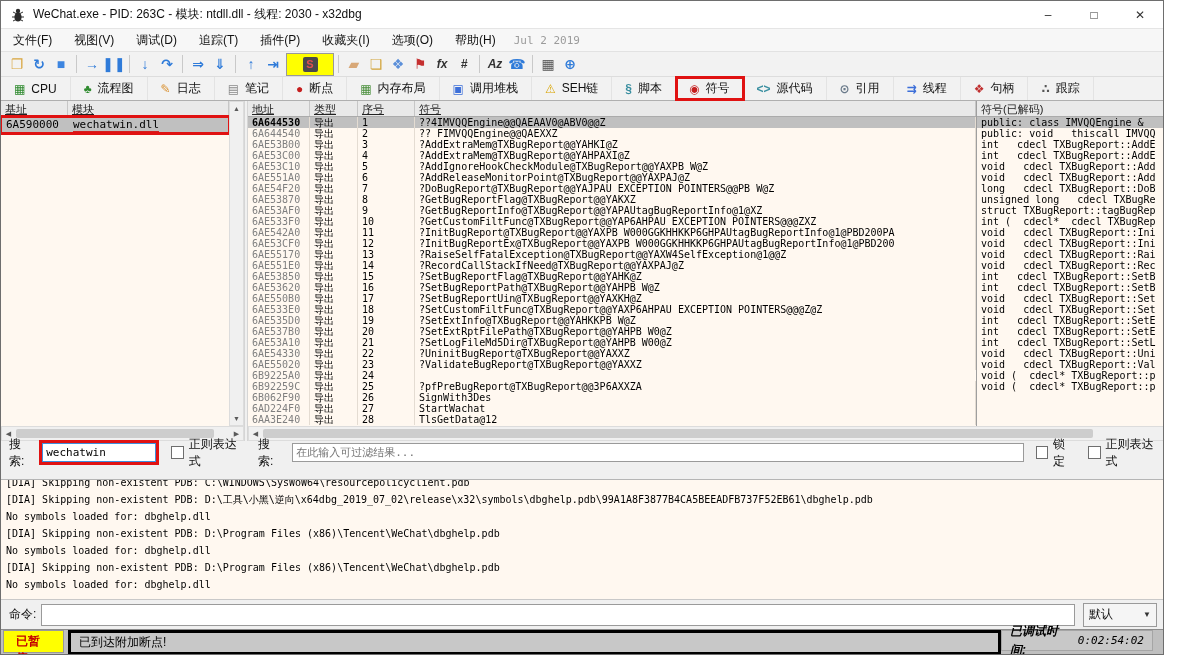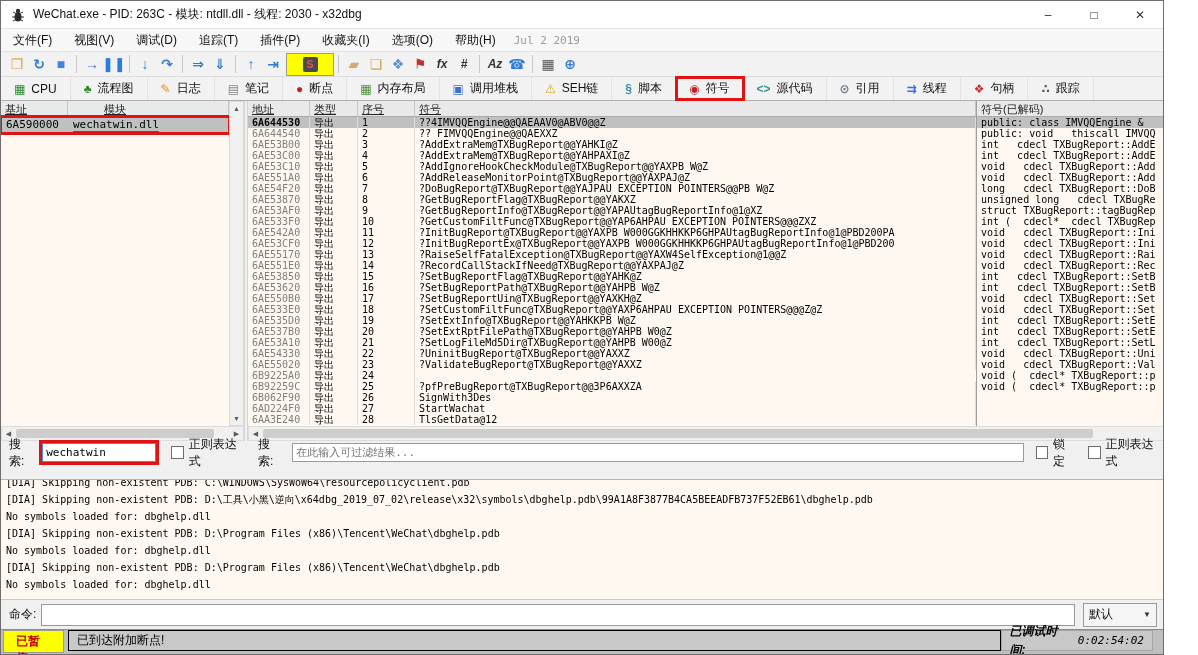--- a/index.html
+++ b/index.html
@@ -26,21 +26,21 @@
   .tabbar{position:absolute;left:0;top:76px;width:100%;height:24px;background:#F2F2F2;border-bottom:1px solid #AFAFAF;box-sizing:border-box;display:flex;align-items:stretch;}
   .tab{display:flex;align-items:center;padding:0 13px;font-size:12px;color:#111;border-right:1px solid #E3E3E3;position:relative;}
   .tab-ico{margin-right:6px;font-size:12px;line-height:1;font-weight:bold;}
   .tab.annotated{outline:3px solid #E01212;outline-offset:-2px;}
   
   .main{position:absolute;left:0;top:100px;width:1198px;height:340px;background:#F0F0F0;}
   .cream{background:#FFF8F0;}
   .thead{display:grid;height:16px;line-height:16px;background:#E9E9E9;border-bottom:1px solid #ABABAB;box-sizing:border-box;font-size:11px;color:#222;}
   .thead span{padding-left:4px;text-decoration:underline;border-right:1px solid #C6C6C6;overflow:hidden;white-space:nowrap;}
   .mod-table{position:absolute;left:0;top:0;width:228px;height:325px;overflow:hidden;}
-  .mod-head{grid-template-columns:67px 1fr;gap:32px;}
+  .mod-head{grid-template-columns:67px 1fr;}
   .modrow{display:grid;grid-template-columns:67px 1fr;height:16px;line-height:16px;font-family:"DejaVu Sans Mono",monospace;font-size:11px;color:#000;}
   .modrow.selected{background:#C0C0C0;}
   .modrow.annotated{outline:3px solid #E01212;outline-offset:-1px;}
   .modrow .cell{padding-left:5px;white-space:nowrap;overflow:hidden;}
   .modrow .module u{text-decoration:none;border-bottom:2px solid #D41F1F;}
   .sym-table{position:absolute;left:247px;top:0;width:728px;height:325px;overflow:hidden;}
   .sym-head{grid-template-columns:62px 48px 57px 1fr;}
   .symrow{display:grid;grid-template-columns:62px 48px 57px 1fr;height:11px;line-height:11px;font-family:"DejaVu Sans Mono",monospace;font-size:10px;color:#000;}
   .symrow span{padding-left:4px;white-space:nowrap;overflow:hidden;border-right:1px solid #E4DCD2;}
   .symrow .addr{color:#7F7F7F;}
@@ -78,21 +78,21 @@
   .log-vscroll{left:1183px;top:464px;width:15px;height:133px;}
   
   .cmdbar{position:absolute;left:0;top:598px;width:100%;height:30px;background:#F0F0F0;border-top:1px solid #C9C9C9;box-sizing:border-box;display:flex;align-items:center;font-size:12px;color:#111;}
   .cmdbar .lbl{margin:0 5px 0 8px;}
   .cmd-input{flex:1;height:20px;margin-right:8px;font-size:12px;}
   .combo{width:62px;height:22px;border:1px solid #9A9A9A;background:#F5F5F5;display:flex;align-items:center;justify-content:space-between;padding:0 5px;margin-right:6px;font-size:12px;}
   .combo .caret{font-size:8px;color:#333;}
   
   .statusbar{position:absolute;left:0;top:628px;width:100%;height:27px;background:#BFBFBF;border-top:1px solid #8C8C8C;box-sizing:border-box;display:flex;font-size:12px;}
   .badge{background:#FFFF00;color:#C40000;font-weight:bold;padding:2px 12px;margin-left:2px;border:1px solid #999;height:17px;line-height:17px;}
-  .status-msg{background:#C8C8C8;border:1px solid #000000;height:19px;line-height:19px;margin-left:4px;padding:0 8px;width:940px;color:#000;}
+  .status-msg{background:#C8C8C8;border:3px solid #000000;height:19px;line-height:19px;margin-left:4px;padding:0 8px;width:940px;color:#000;}
   .time-panel{margin-left:auto;background:#C8C8C8;border:1px solid #A5A5A5;height:19px;line-height:19px;padding:0 8px;margin-right:10px;display:flex;align-items:center;color:#000;font-style:italic;}
   .time-label{font-weight:bold;margin-right:8px;}
   .time-value{font-family:"DejaVu Sans Mono",monospace;font-size:11px;}
 </style>
 </head>
 <body>
 
 <div class="window">
 
   <div class="titlebar">

